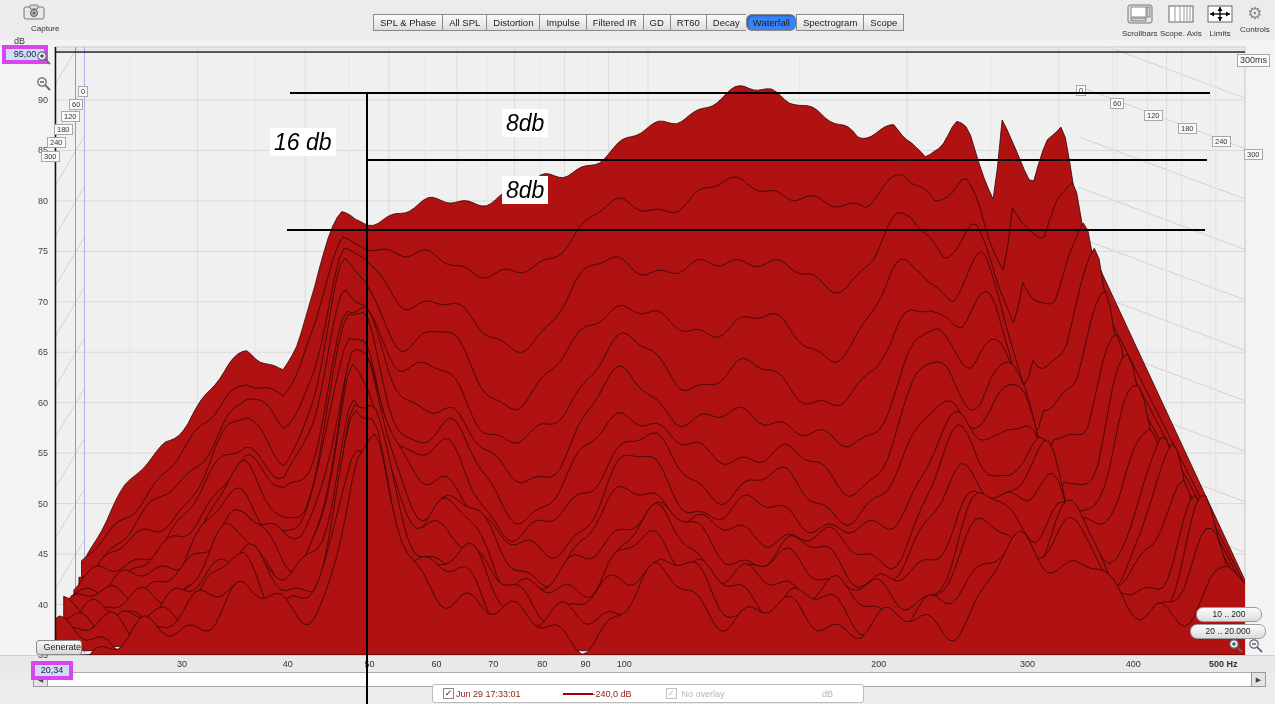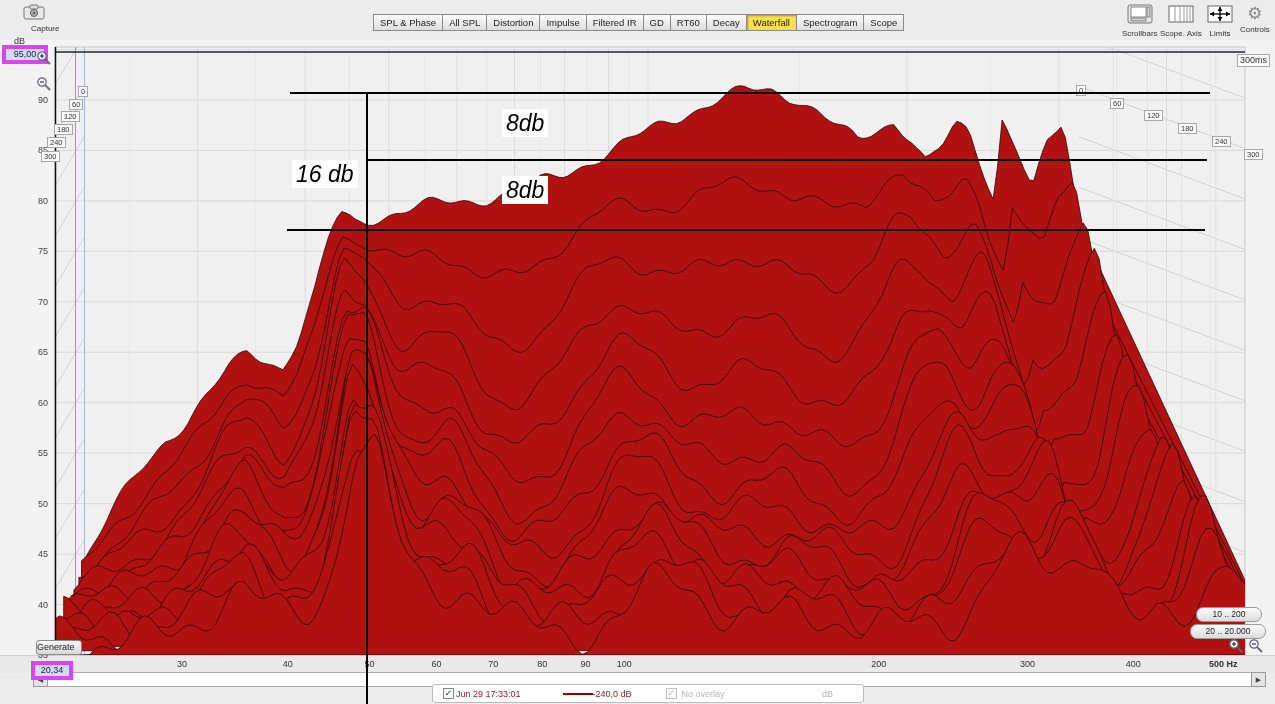--- a/index.html
+++ b/index.html
@@ -6,35 +6,35 @@
   body{width:1275px;height:704px;overflow:hidden;background:#ececec;
        font-family:"Liberation Sans", sans-serif;position:relative;}
   .abs{position:absolute;}
   
   #topbar{left:0;top:0;width:1275px;height:40px;background:#ececec;}
   #tabs{left:373px;top:14px;height:17px;display:flex;}
   .tab{font-size:9.5px;color:#222;background:linear-gradient(#fbfbfb,#dedede);
        border:1px solid #8a8a8a;border-right:none;padding:2px 6px 1px 6px;line-height:12px;
        white-space:nowrap;cursor:default;}
   .tab:last-child{border-right:1px solid #8a8a8a;}
-  .tab.selected{background:#fde047;box-shadow:inset 1px 1px 2px rgba(0,0,0,.35);}
+  .tab.selected{background:#3b82f6;box-shadow:inset 1px 1px 2px rgba(0,0,0,.35);border-radius:6px;}
   .icostack{position:absolute;top:4px;text-align:center;}
   .icostack .lbl{font-size:8px;color:#333;margin-top:1px;white-space:nowrap;}
   .boxlabel{position:absolute;font-size:7.5px;color:#333;background:#fafafa;
             border:1px solid #a8a8a8;padding:0 2px;line-height:9px;z-index:6;}
   .dbtick{position:absolute;font-size:9px;color:#444;width:22px;text-align:right;z-index:6;}
   .ftick{position:absolute;font-size:9px;color:#333;transform:translateX(-50%);top:659px;z-index:6;}
   .annlabel{position:absolute;font-size:23px;color:#000;background:#fff;padding:0 4px;
             line-height:28px;z-index:8;font-style:italic;}
   .valuebox{position:absolute;font-size:9px;color:#102040;background:#cfdcf5;
             border:4px solid #d946ef;padding:0 2px;line-height:11px;z-index:9;}
   .rangebtn{position:absolute;font-size:8.5px;color:#222;background:linear-gradient(#fdfdfd,#dcdcdc);
             border:1px solid #9a9a9a;border-radius:7px;text-align:center;line-height:12px;z-index:9;}
   .pushbtn{position:absolute;font-size:9px;color:#222;background:linear-gradient(#f8f8f8,#d8d8d8);
-           border:1px solid #8a8a8a;border-radius:3px;text-align:left;line-height:12px;z-index:9;}
+           border:1px solid #8a8a8a;border-radius:3px;text-align:right;line-height:12px;z-index:9;}
   #freqstrip{left:0;top:655px;width:1275px;height:17px;background:#e9e9e9;
              border-top:1px solid #cfcfcf;z-index:5;}
   #hscroll{left:33px;top:672px;width:1233px;height:15px;background:#fff;
            border:1px solid #aaa;z-index:5;box-sizing:border-box;}
   .scrollbtn{position:absolute;width:15px;height:15px;background:#e4e4e4;border:1px solid #999;
              box-sizing:border-box;font-size:7px;color:#444;text-align:center;line-height:13px;z-index:7;}
   #bottombar{left:0;top:687px;width:1275px;height:17px;background:#ececec;z-index:5;}
   #legend{position:absolute;left:432px;top:684px;width:430px;height:17px;background:#fff;
           border:1px solid #bbb;border-radius:3px;display:flex;align-items:center;z-index:9;
           font-size:9px;}
@@ -273,21 +273,21 @@
   <span class="chk gray" style="margin-left:34px;">✓</span>
   <span style="margin-left:5px;color:#b5b5b5;">No overlay</span>
   <span style="margin-left:auto;margin-right:30px;color:#b5b5b5;">dB</span>
 </div>
 
 <div class="annline" style="left:290px;top:92px;width:920px;height:2px;"></div>
 <div class="annline" style="left:367px;top:159px;width:840px;height:2px;"></div>
 <div class="annline" style="left:287px;top:229px;width:918px;height:2px;"></div>
 <div class="annline" style="left:366px;top:92px;width:2px;height:612px;"></div>
 <div class="annlabel" style="left:502px;top:109px;">8db</div>
-<div class="annlabel" style="left:270px;top:160px;margin-left:22px;">16 db</div>
+<div class="annlabel" style="left:270px;top:128px;">16 db</div>
 <div class="annlabel" style="left:502px;top:176px;">8db</div>
 
 <div class="dbtick" style="left: 26px; top: 95px;">90</div>
 <div class="dbtick" style="left: 26px; top: 145.45px;">85</div>
 <div class="dbtick" style="left: 26px; top: 195.9px;">80</div>
 <div class="dbtick" style="left: 26px; top: 246.35px;">75</div>
 <div class="dbtick" style="left: 26px; top: 296.8px;">70</div>
 <div class="dbtick" style="left: 26px; top: 347.25px;">65</div>
 <div class="dbtick" style="left: 26px; top: 397.7px;">60</div>
 <div class="dbtick" style="left: 26px; top: 448.15px;">55</div>

